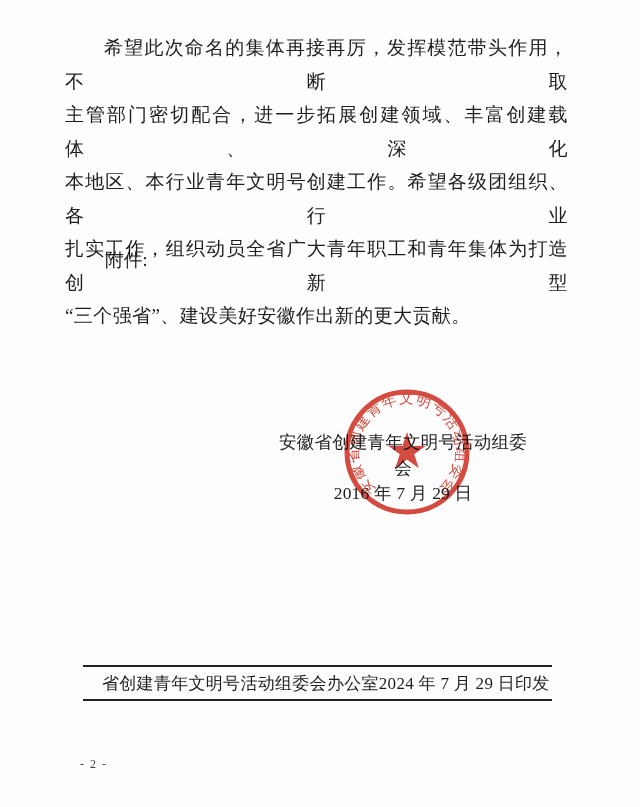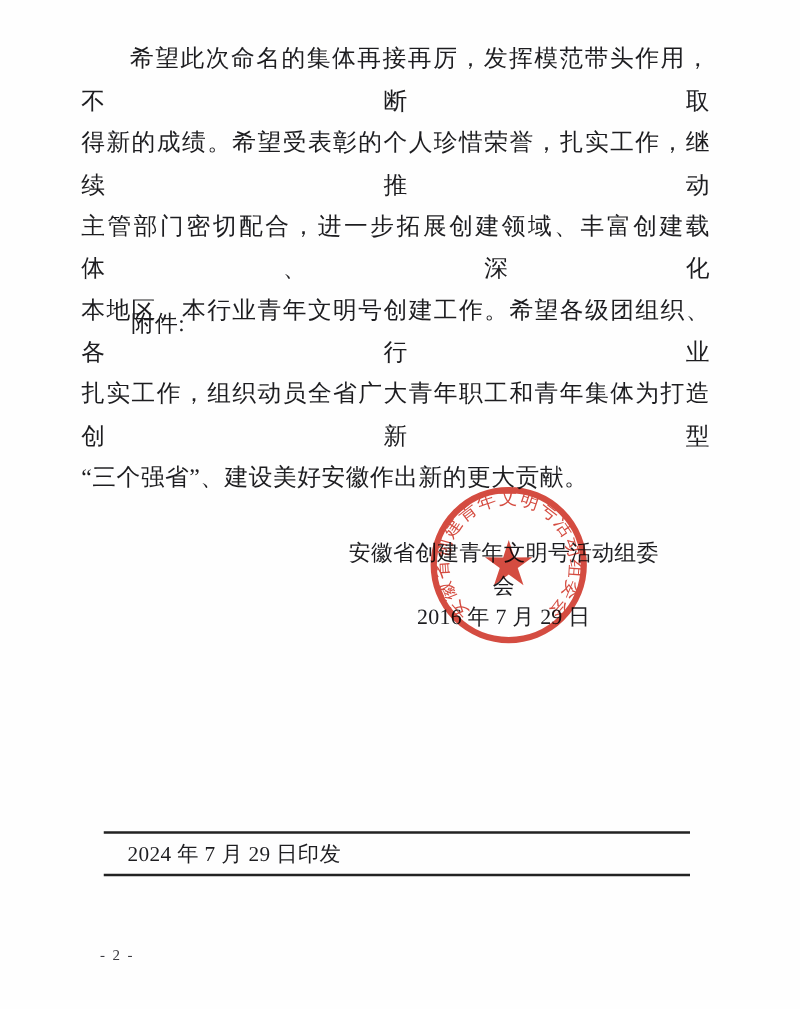--- a/index.html
+++ b/index.html
@@ -47,21 +47,20 @@
     font-size:12px;letter-spacing:1.5px;color:#3a3a40;
   }
 </style>
 </head>
 <body>
 
 <div class="page">
 
   <div class="body-text">
     <div class="bline j indent">希望此次命名的集体再接再厉，发挥模范带头作用，不断取</div>
-    <div class="bline j">得新的成绩。希望受表彰的个人珍惜荣誉，扎实工作，继续推动</div>
     <div class="bline j">主管部门密切配合，进一步拓展创建领域、丰富创建载体、深化</div>
     <div class="bline j">本地区、本行业青年文明号创建工作。希望各级团组织、各行业</div>
     <div class="bline j">扎实工作，组织动员全省广大青年职工和青年集体为打造创新型</div>
     <div class="bline">“三个强省”、建设美好安徽作出新的更大贡献。</div>
   </div>
 
   <div class="attach">
     <div class="attach-row">
       <span class="attach-label">附件:</span>
       <div class="attach-items">
@@ -77,18 +76,19 @@
   <svg class="seal" viewBox="0 0 140 140" xmlns="http://www.w3.org/2000/svg">
     <circle cx="70" cy="70" r="60" fill="none" stroke-width="5" stroke="#d03326"></circle>
     <path id="sealArc" d="M 45.5 112.4 A 49 49 0 1 1 94.5 112.4" fill="none"></path>
     <text class="seal-text" text-anchor="middle" fill="#d03326">
       <textPath href="#sealArc" startOffset="50%">安徽省创建青年文明号活动组委会</textPath>
     </text>
     <polygon points="70,50 74.5,63.9 89,63.8 77.2,72.3 81.8,86.2 70,77.6 58.2,86.2 62.8,72.3 51,63.8 65.5,63.9" fill="#d03326"></polygon>
   </svg>
 
   <div class="footer">
+    <span>省创建青年文明号活动组委会办公室</span>
     <span>2024 年 7 月 29 日印发</span>
   </div>
 
   <div class="pageno">- 2 -</div>
 
 </div>
 
 </body></html>

